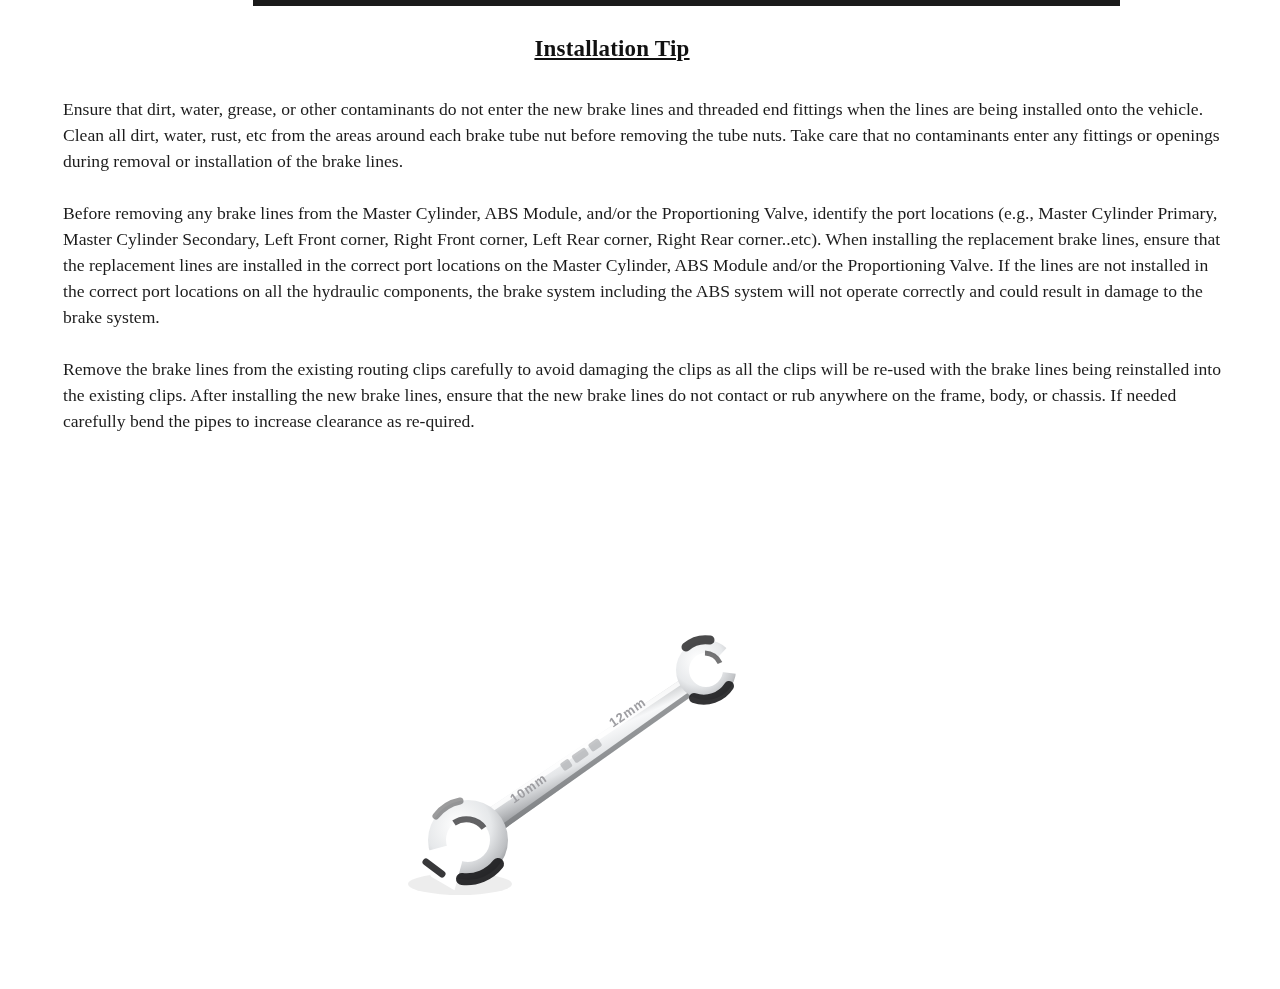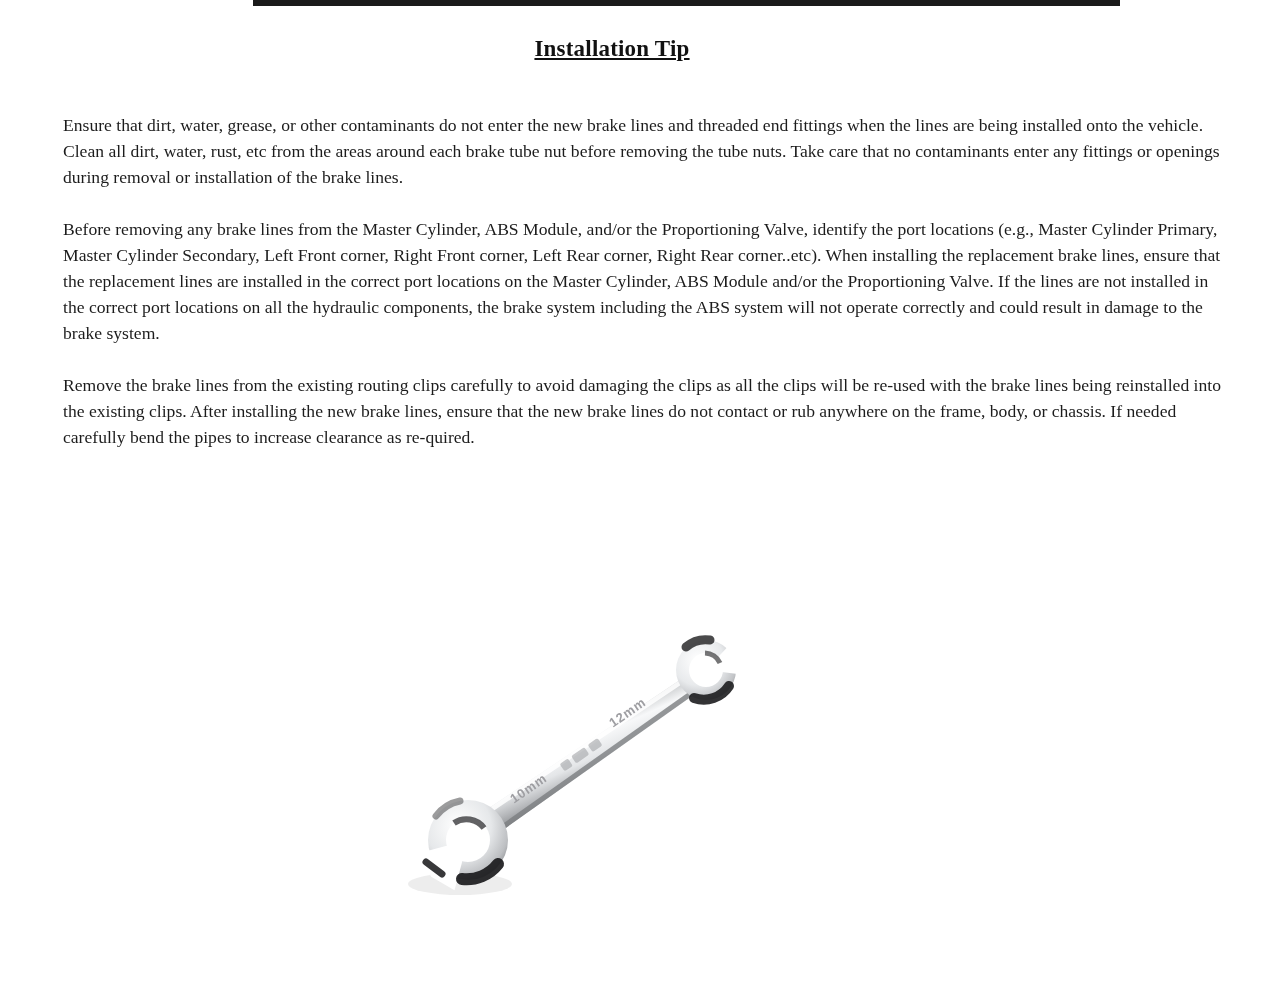--- a/index.html
+++ b/index.html
@@ -42,21 +42,21 @@
     color: #111111;
     letter-spacing: 0.2px;
   }
   .body-text {
     position: absolute;
     left: 63px;
     top: 96px;
     width: 1158px;
   }
   .body-text p {
-    margin: 16px 0 26px 0;
+    margin: 0 0 26px 0;
     font-size: 17.6px;
     line-height: 26px;
     color: #1c1c1c;
     text-align: left;
   }
   .body-text p.emphasis {
     font-weight: bold;
     color: #0d0d0d;
   }
   .wrench-figure {

